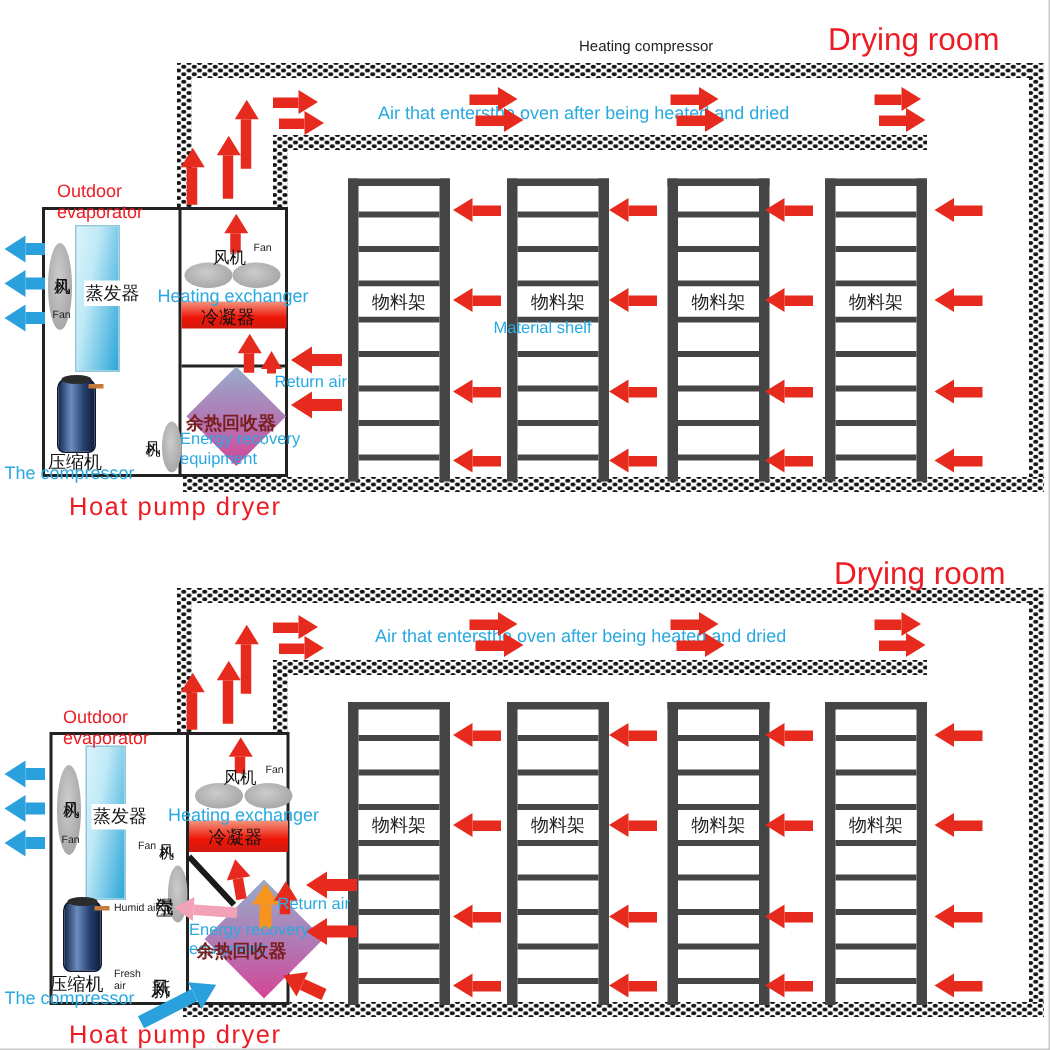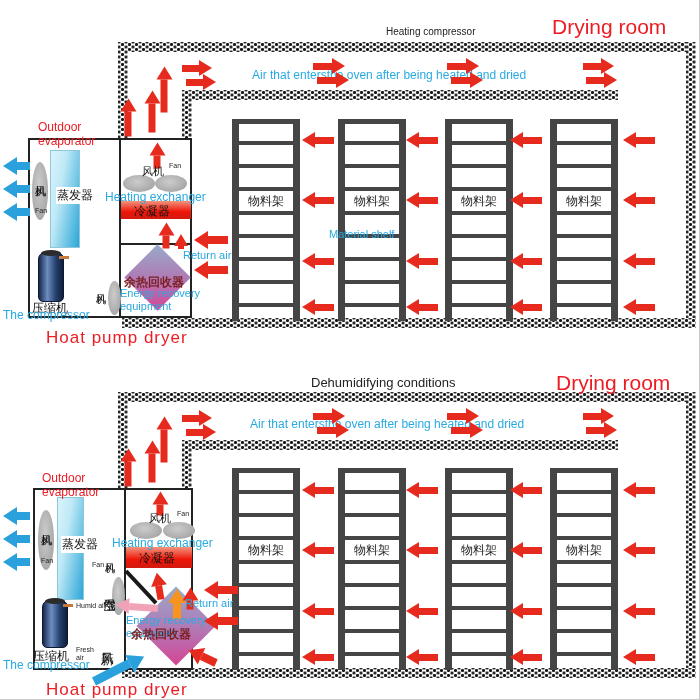--- a/index.html
+++ b/index.html
@@ -77,24 +77,23 @@
   <div class="abs cond" style="left:121px;top:201px;width:70px;height:18px"></div>
   <div class="abs t12" style="left:134px;top:203px;z-index:6;white-space:nowrap">冷凝器</div>
 
   <div class="abs diamond" style="left:134px;top:254px;width:47px;height:47px"></div>
   <div class="abs maroon t12" style="left:124px;top:274px;z-index:6;white-space:nowrap">余热回收器</div>
   <div class="abs cyan t11" style="left:120px;top:287px;width:84px;z-index:6;line-height:1.15">Energy recovery equipment</div>
   <div class="abs vt t10" style="left:95px;top:286px">风机</div>
   <div class="abs fanv" style="left:108px;top:281px;width:13px;height:34px"></div>
 
   <div class="abs cyan t11" style="left:183px;top:249px;z-index:6;white-space:nowrap">Return air</div>
-  <div class="abs cyan t11" style="left:329px;top:228px;z-index:6;white-space:nowrap">Material shelf</div>
+  <div class="abs cyan t11" style="left:329px;top:213px;z-index:6;white-space:nowrap">Material shelf</div>
   <div class="abs dryer" style="left:46px;top:328px">Hoat pump dryer</div>
 
-  <div class="abs sub-en" style="left:311px;top:375px;font-size:13px">Dehumidifying conditions</div>
   <div class="abs drying" style="left:556px;top:371px">Drying room</div>
   <div class="abs cyan t12" style="left:250px;top:417px;z-index:4;white-space:nowrap">Air that entersthe oven after being heated and dried</div>
 
   <div class="abs unit" style="left:33px;top:488px;width:160px;height:182px"></div>
   <div class="abs line" style="left:124px;top:490px;width:2px;height:178px"></div>
   <div class="abs" style="left:126px;top:569px;width:44px;height:4px;background:#1a1a1a;transform:rotate(47deg);transform-origin:0 50%;z-index:4"></div>
 
   <div class="abs red12" style="left:42px;top:472px;width:74px;z-index:6">Outdoor evaporator</div>
   <div class="abs fanv" style="left:38px;top:510px;width:16px;height:60px"></div>
   <div class="abs vt t11" style="left:40px;top:526px">风机</div>

